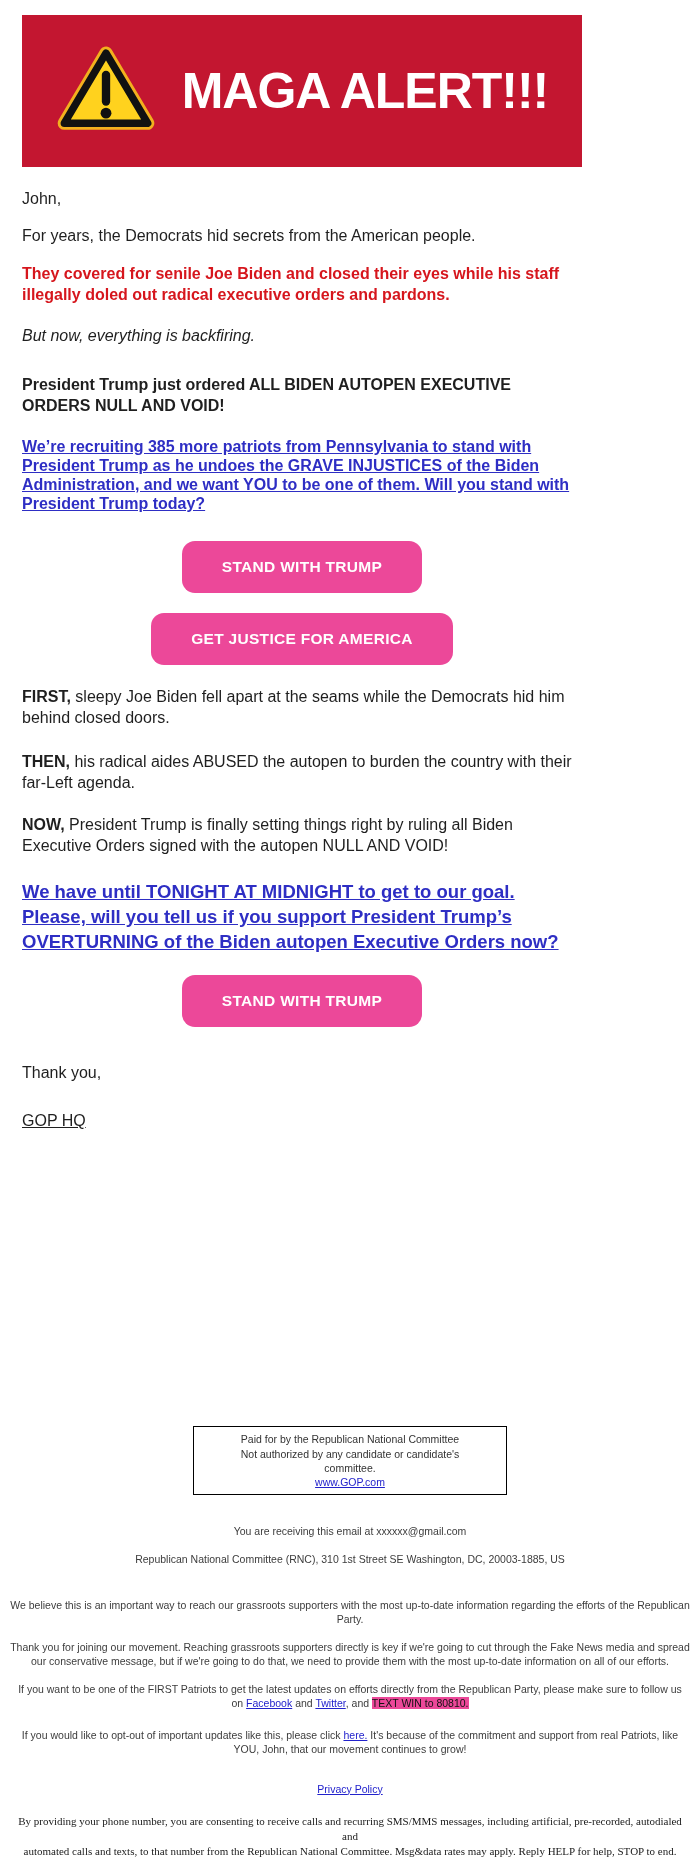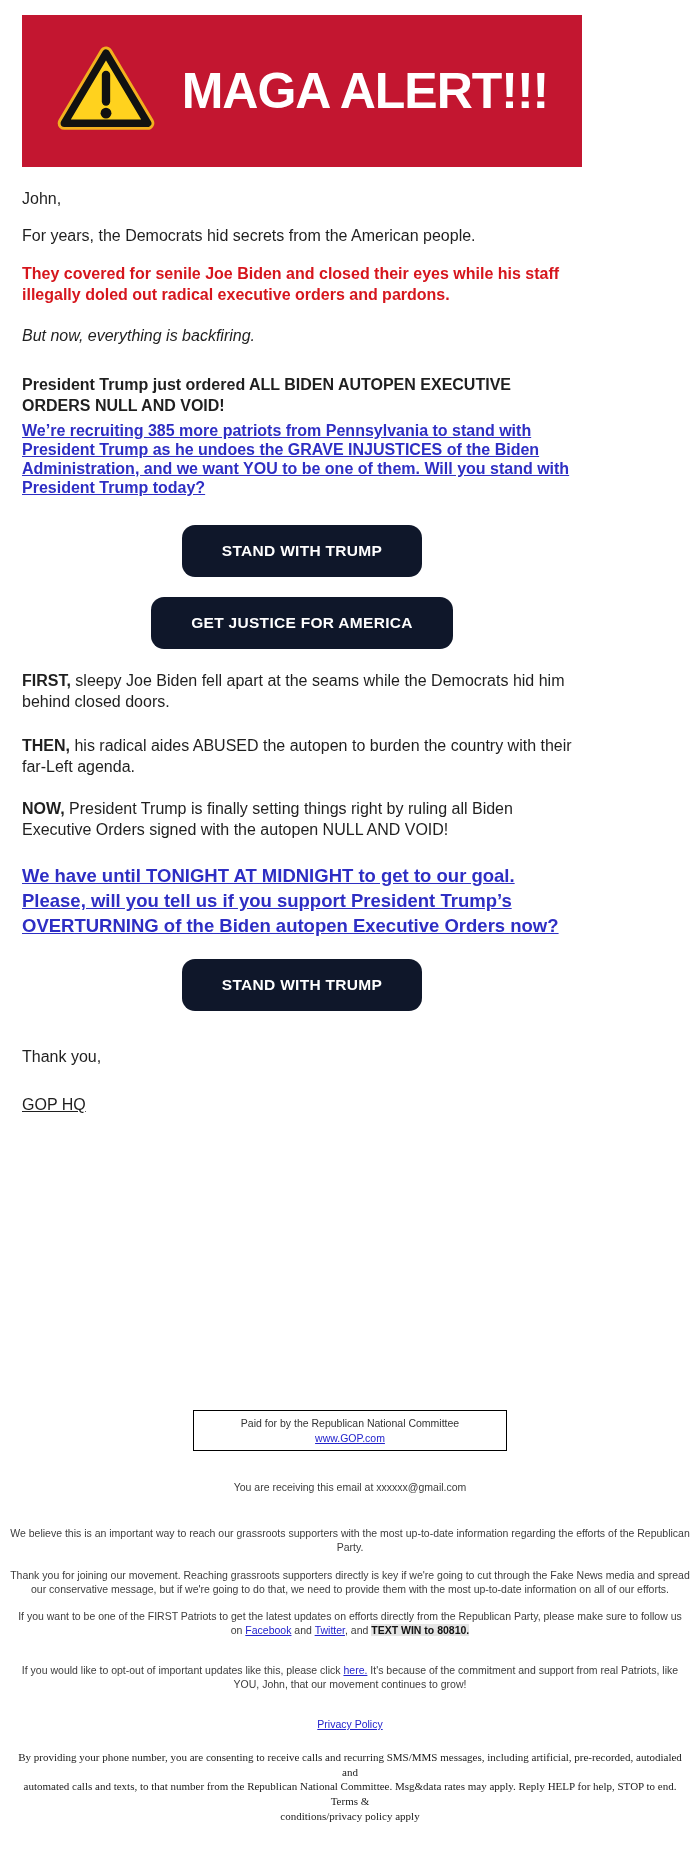--- a/index.html
+++ b/index.html
@@ -15,25 +15,25 @@
   .banner-title{
     color:#ffffff;font-size:50px;font-weight:800;letter-spacing:-1px;line-height:1;
   }
   .para{margin:17px 0 0 0;line-height:1.28;white-space:pre-line;}
   .greeting{margin-top:22px;}
   .red-bold{color:#d6161d;font-weight:bold;line-height:1.3;}
   .em{font-style:italic;margin-top:20px;}
   .announce{font-weight:bold;margin-top:29px;line-height:1.3;}
   .biglink{
     display:block;color:#2e2ec4;font-weight:bold;text-decoration:underline;
-    margin-top:4px;line-height:1.2;cursor:pointer;
+    margin-top:20px;line-height:1.2;cursor:pointer;
   }
   .deadline{font-size:18.5px;line-height:1.34;margin-top:24px;}
   .btn{
-    display:block;width:max-content;margin:28px auto 0 auto;background:#0f172a;
+    display:block;width:max-content;margin:28px auto 0 auto;background:#ec4899;
     color:#ffffff;font-weight:bold;font-size:15.5px;letter-spacing:.3px;
     padding:17px 40px;border-radius:13px;text-align:center;cursor:pointer;
     text-decoration:none;
   }
   .btn.second{margin-top:20px;}
   .btn.third{margin-top:20px;}
   .lead{font-weight:bold;}
   .signoff{margin-top:36px;}
   .signature{margin-top:28px;text-decoration:underline;}
   .paidbox{
@@ -41,24 +41,24 @@
     padding:5px 20px;font-size:10.5px;color:#333333;text-align:center;
     line-height:1.35;
   }
   .footer{
     width:700px;box-sizing:border-box;padding:0 9px;text-align:center;
     font-size:10.5px;color:#3c3c3c;line-height:1.33;
   }
   .fpara{margin:14px 0 0 0;white-space:pre-line;}
   .fpara.first{margin-top:16px;}
   .fpara.believe{margin-top:18px;}
-  .fpara.optout{margin-top:26px;}
+  .fpara.optout{margin-top:18px;}
   .fpara.privacy{margin-top:26px;}
   .flink{color:#2222cc;text-decoration:underline;cursor:pointer;}
-  .highlight{background:#e5e5e5;color:#111111;font-weight:bold;}
+  .highlight{background:#ec4899;color:#111111;font-weight:normal;}
   .serif{
     font-family:"Liberation Serif",serif;font-size:11px;color:#1a1a1a;
     margin-top:18px;
   }
   .addr-line{display:block;}
 </style>
 </head>
 <body>
 
 <div class="content">
@@ -112,27 +112,29 @@
   <a class="btn third">STAND WITH TRUMP</a>
 
   <p class="para signoff">Thank you,</p>
 
   <p class="para signature">GOP HQ</p>
 
 </div>
 
 <div class="paidbox">
   <span class="addr-line">Paid for by the Republican National Committee</span>
+  <span class="addr-line">Not authorized by any candidate or candidate's committee.</span>
   <a class="flink">www.GOP.com</a>
 </div>
 
 <div class="footer">
 
   <p class="fpara first">
     <span class="addr-line">You are receiving this email at xxxxxx@gmail.com</span>
+    <span class="addr-line">Republican National Committee (RNC), 310 1st Street SE Washington, DC, 20003-1885, US</span>
   </p>
 
   <p class="fpara believe">We believe this is an important way to reach our grassroots supporters with the most up-to-date information regarding the efforts of the Republican
 Party.</p>
 
   <p class="fpara">Thank you for joining our movement. Reaching grassroots supporters directly is key if we're going to cut through the Fake News media and spread
 our conservative message, but if we're going to do that, we need to provide them with the most up-to-date information on all of our efforts.</p>
 
   <p class="fpara"><span>If you want to be one of the FIRST Patriots to get the latest updates on efforts directly from the Republican Party, please make sure to follow us
 on </span><a class="flink">Facebook</a><span> and </span><a class="flink">Twitter</a><span>, and </span><span class="highlight">TEXT WIN to 80810.</span></p>

